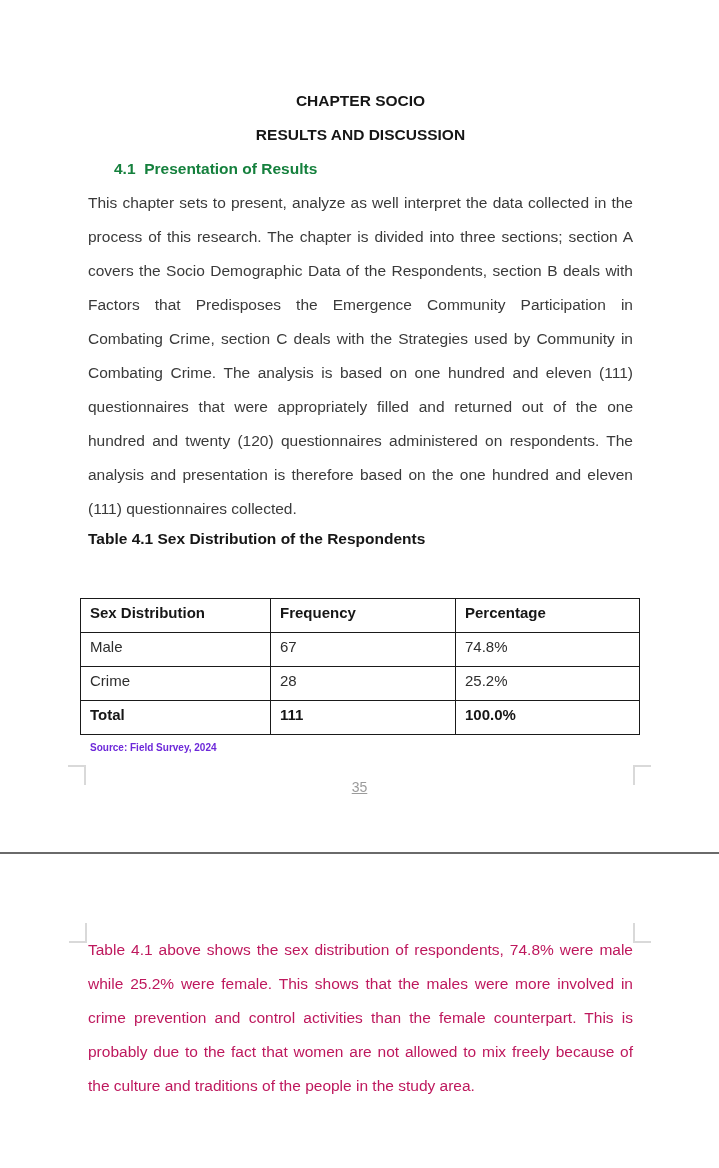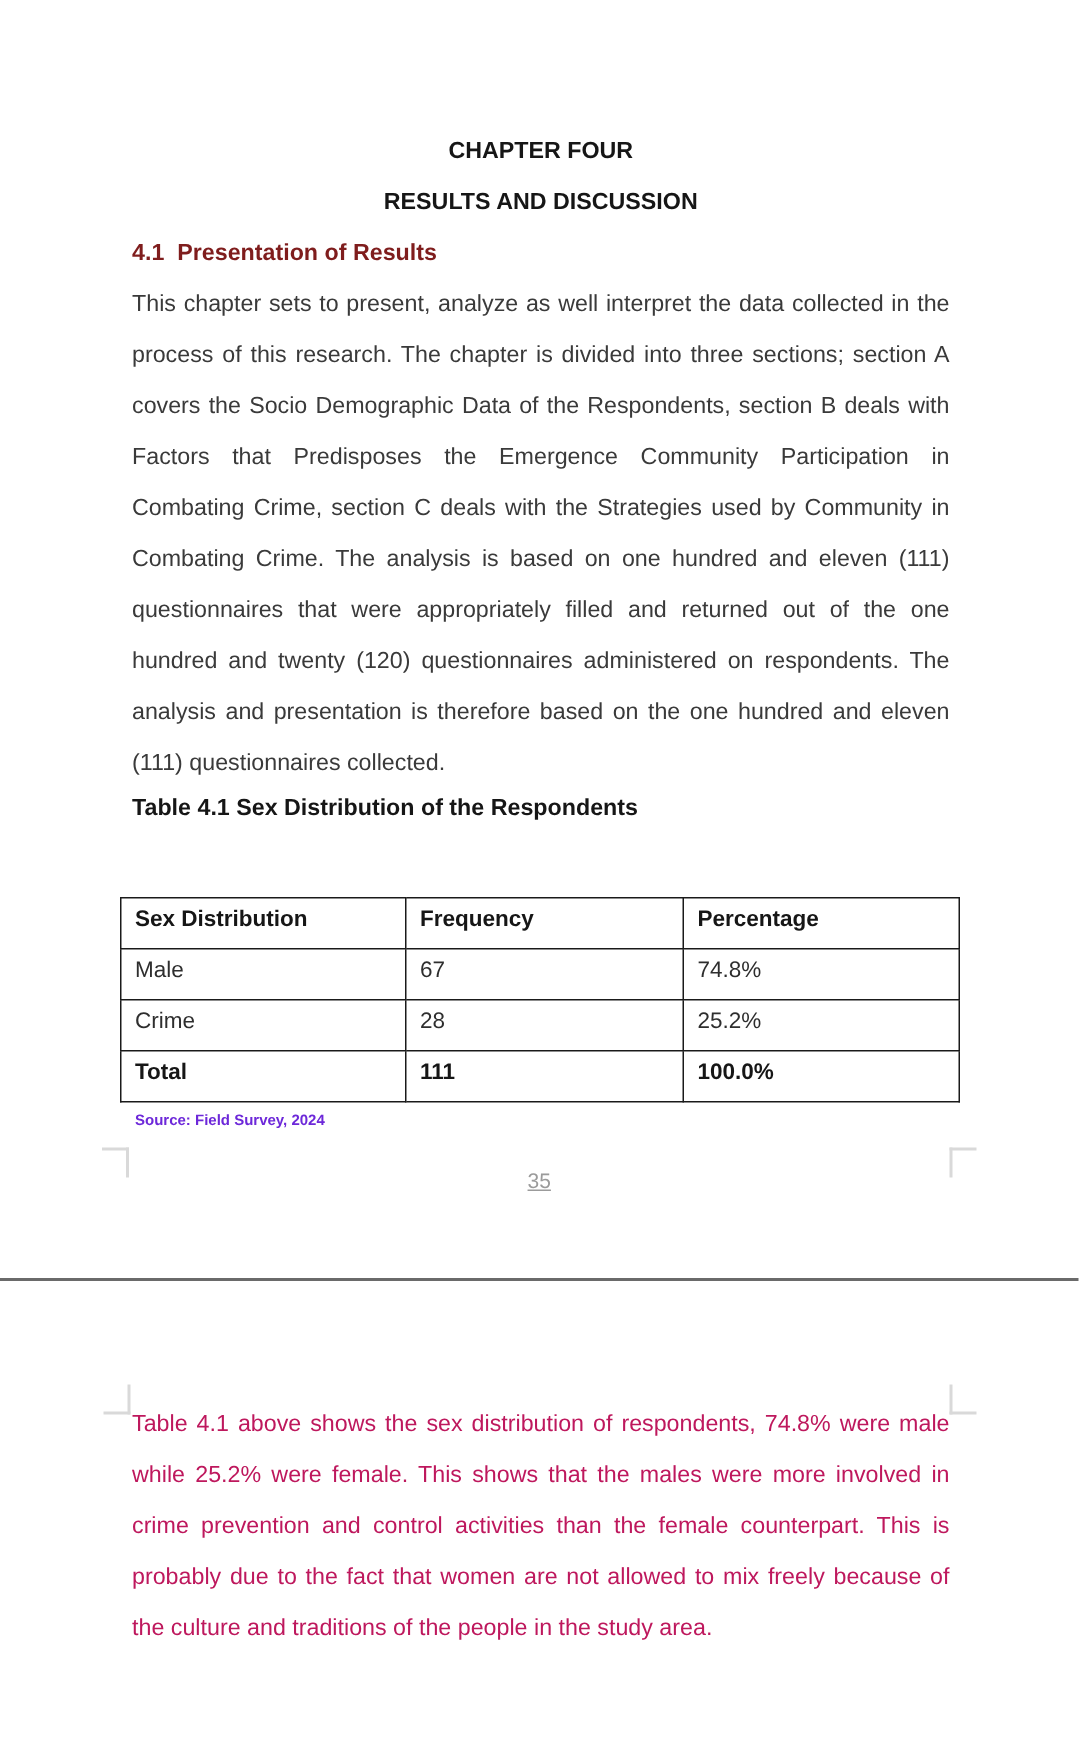--- a/index.html
+++ b/index.html
@@ -15,21 +15,21 @@
   
   .front-matter {
     position: absolute; top: 84px; left: 88px; width: 545px;
     line-height: 34px; font-size: 15.5px;
   }
   .chapter-title, .chapter-subtitle {
     text-align: center; font-weight: bold; color: #161616;
     white-space: pre-wrap;
   }
   .section-heading {
-    font-weight: bold; color: #7f1d1d; white-space: pre-wrap;
+    font-weight: bold; color: #15803d; white-space: pre-wrap; margin-left: 26px;
   }
   .body-paragraph {
     text-align: justify; color: #3a3a3a;
   }
 
   .mid-headings {
     position: absolute; top: 522px; left: 88px; width: 560px;
     line-height: 34px; font-size: 15.5px;
   }
   .subsection-heading, .table-caption {
@@ -87,21 +87,21 @@
     line-height: 34px; font-size: 15.5px;
     text-align: justify; color: #be185d;
   }
 </style>
 </head>
 <body>
 
 <div id="doc">
 
   <div class="front-matter">
-    <div class="chapter-title">CHAPTER FOUR</div>
+    <div class="chapter-title">CHAPTER SOCIO</div>
     <div class="chapter-subtitle">RESULTS AND DISCUSSION</div>
     <div class="section-heading">4.1  Presentation of Results</div>
     <div class="body-paragraph">This chapter sets to present, analyze as well interpret the data collected in the process of this research. The chapter is divided into three sections; section A covers the Socio Demographic Data of the Respondents, section B deals with Factors that Predisposes the Emergence Community Participation in Combating Crime, section C deals with the Strategies used by Community in Combating Crime. The analysis is based on one hundred and eleven (111) questionnaires that were appropriately filled and returned out of the one hundred and twenty (120) questionnaires administered on respondents. The analysis and presentation is therefore based on the one hundred and eleven (111) questionnaires collected.</div>
   </div>
 
   <div class="mid-headings">
     <div class="table-caption">Table 4.1 Sex Distribution of the Respondents</div>
   </div>
 
   <table class="sex-table">

